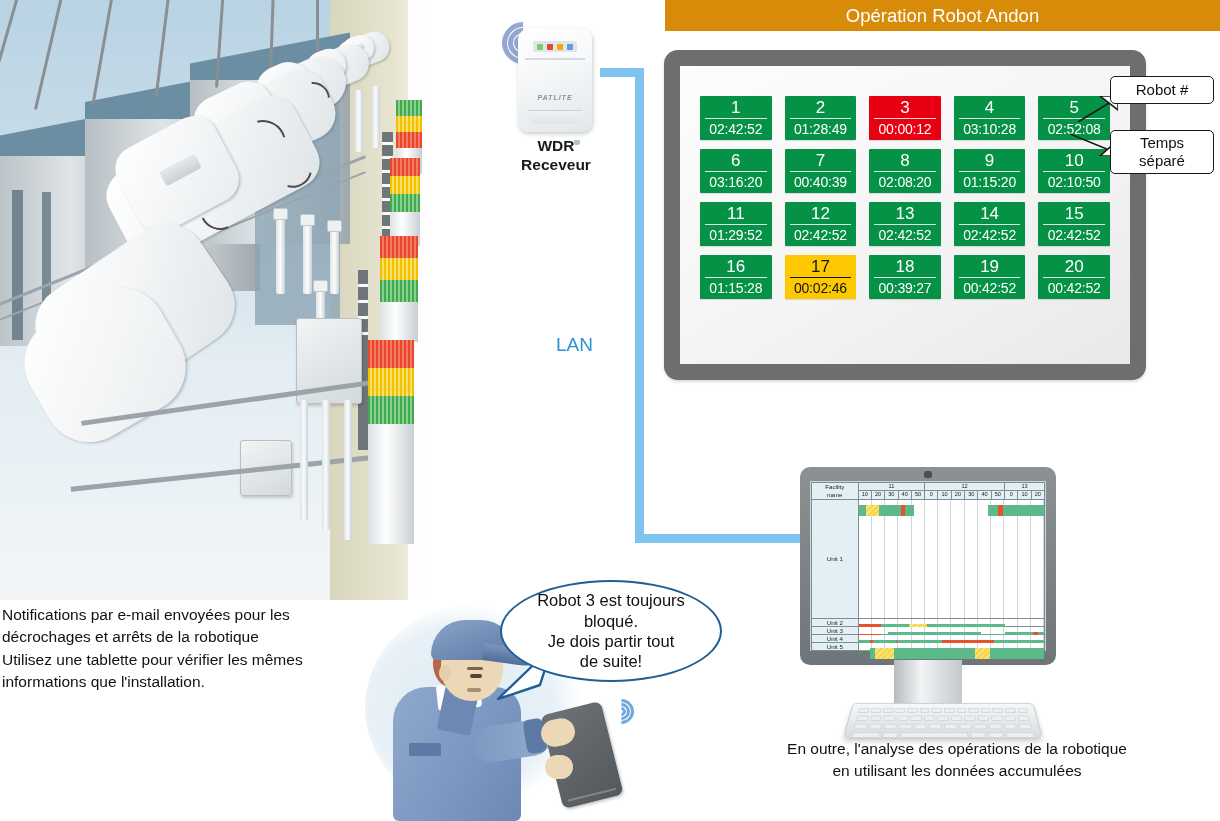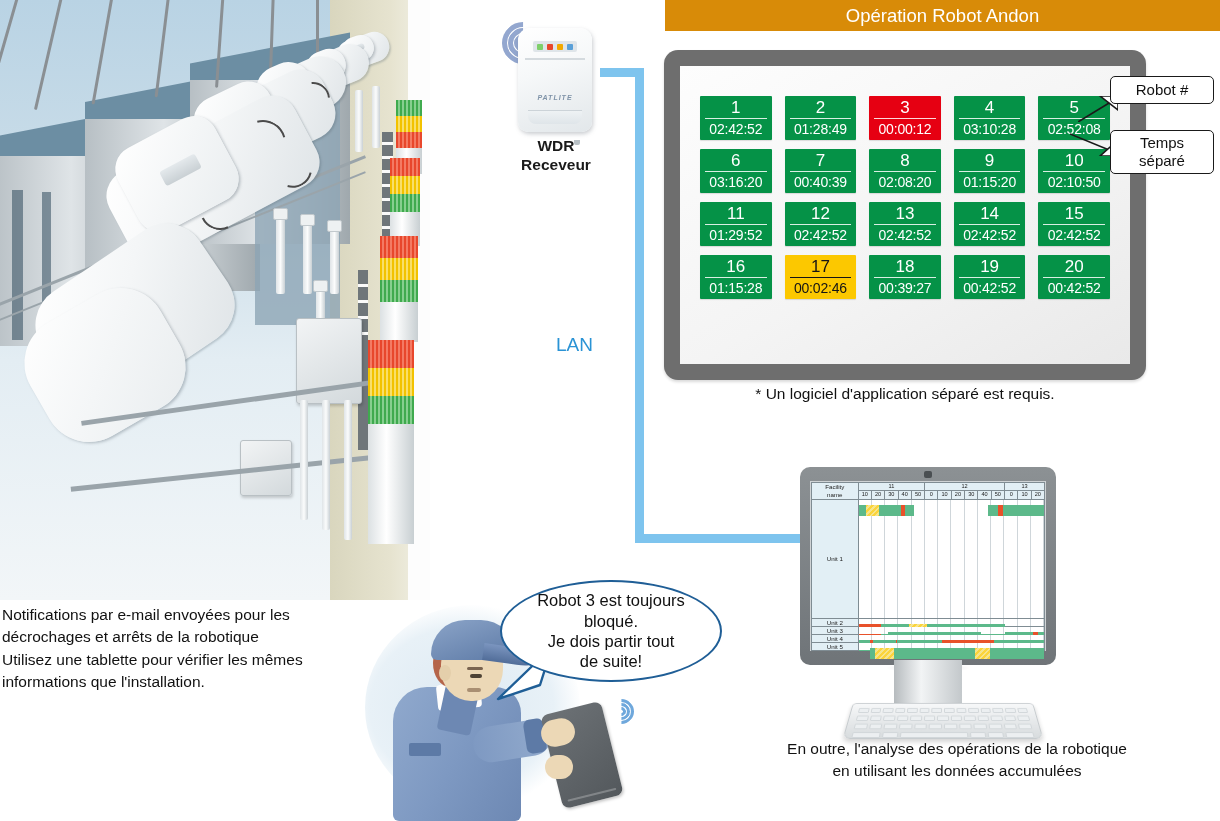--- a/index.html
+++ b/index.html
@@ -589,21 +589,20 @@
     <svg width="48" height="26" viewBox="0 0 48 26">
       <path d="M0 4 L44 22" stroke="#1a1a1a" stroke-width="1.6" fill="none"></path>
       <path d="M30 26 L48 26 L48 10 Z" fill="#ffffff" stroke="#1a1a1a" stroke-width="1.6"></path>
     </svg>
   </div>
   <div class="callout" style="left:1110px;top:130px;width:104px;height:44px;flex-direction:column;">
     <span>Temps</span>
     <span>séparé</span>
   </div>
 
-  <div class="note" id="app-note">* Un logiciel d'application séparé est requis.</div>
 
 
   <div class="gmon">
     <div class="gmon-cam"></div>
     <div class="gmon-screen">
       <table class="gantt">
         <thead>
           <tr id="gantt-hour-row">
               <th class="g-name" rowspan="2">Facility<br>name</th>
               <th colspan="5">11</th>

